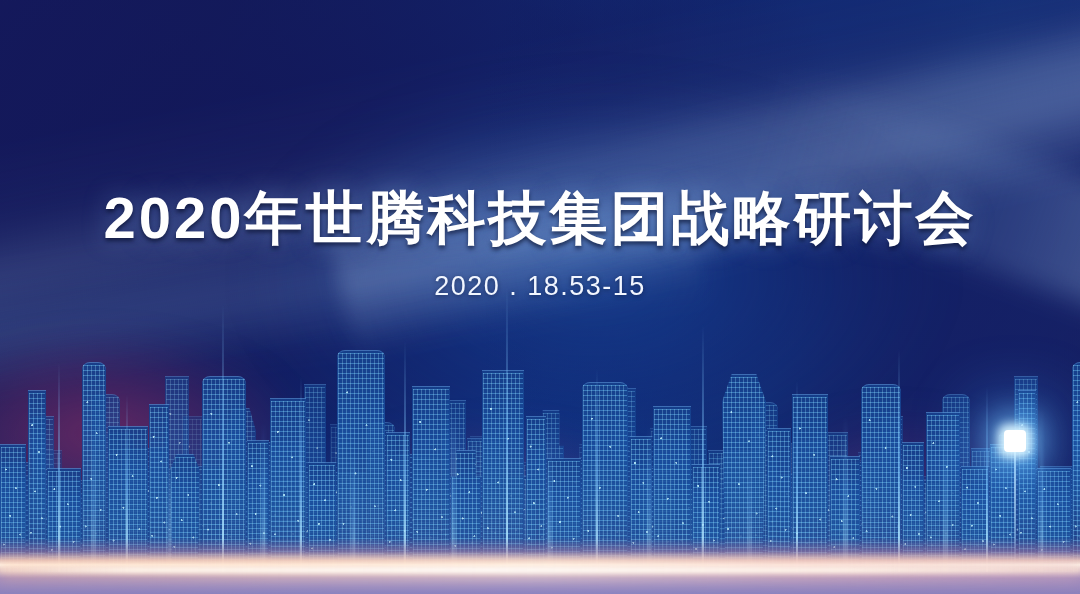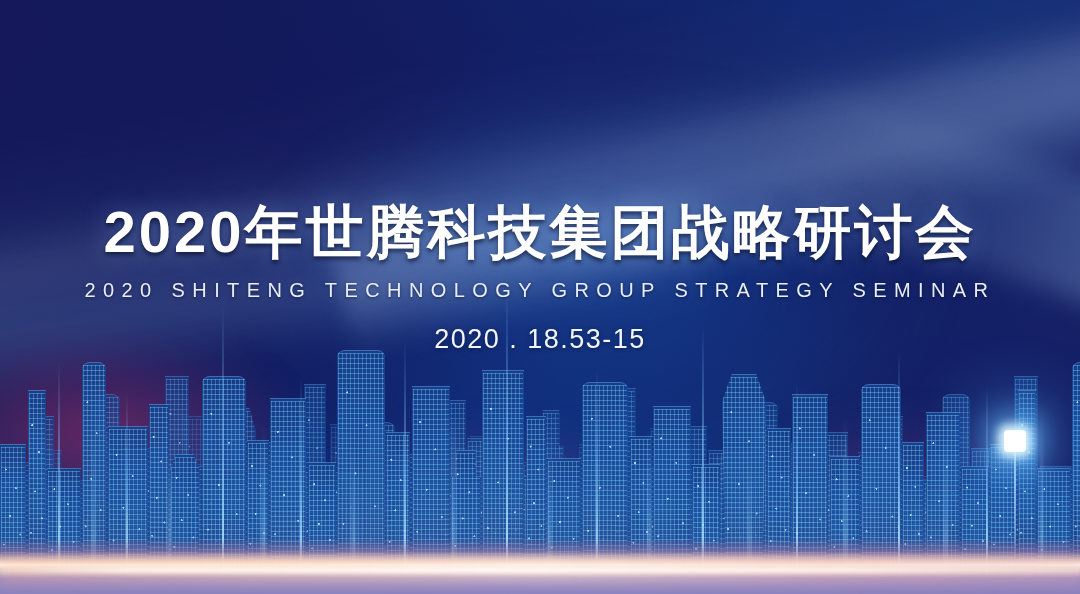--- a/index.html
+++ b/index.html
@@ -244,21 +244,21 @@
       rgba(255,190,150,.30) 0%,
       rgba(255,214,186,.55) 25%,
       rgba(255,232,214,.62) 50%,
       rgba(246,198,190,.52) 75%,
       rgba(230,180,190,.30) 100%);
     filter:blur(7px);
   }
 
   
   .content {
-    position:absolute; left:0; right:0; top:14px;
+    position:absolute; left:0; right:0; top:0;
     text-align:center;
     z-index:20;
   }
   .title {
     margin-top:188px;
     font-size:58px;
     font-weight:bold;
     color:#ffffff;
     letter-spacing:3px;
     line-height:1.05;
@@ -441,17 +441,16 @@
     <div class="lamp-pole"></div>
     <div class="lamp-bulb"></div>
   </div>
 
   <div class="ground"></div>
   <div class="ground-streak-wide"></div>
   <div class="ground-streak"></div>
 
   <div class="content">
     <div class="title">2020年世腾科技集团战略研讨会</div>
-    <div class="subtitle">2020 SHITENG TECHNOLOGY GROUP STRATEGY SEMINAR</div>
     <div class="date">2020 . 18.53-15</div>
   </div>
 
 </div>
 
 </body></html>

